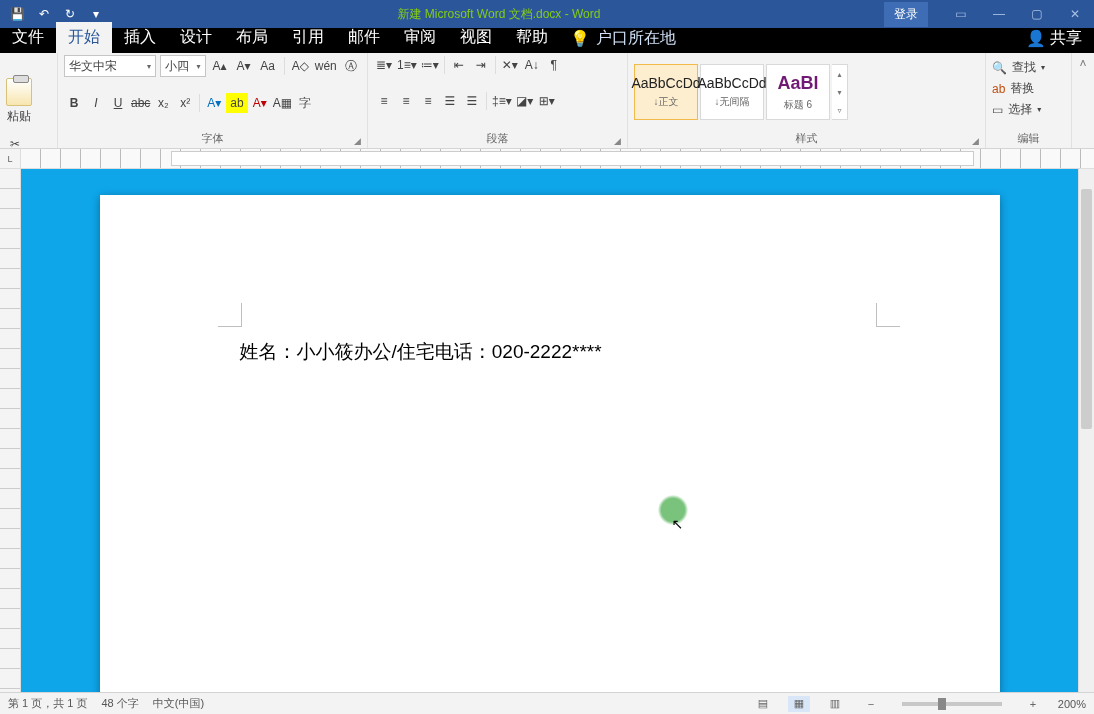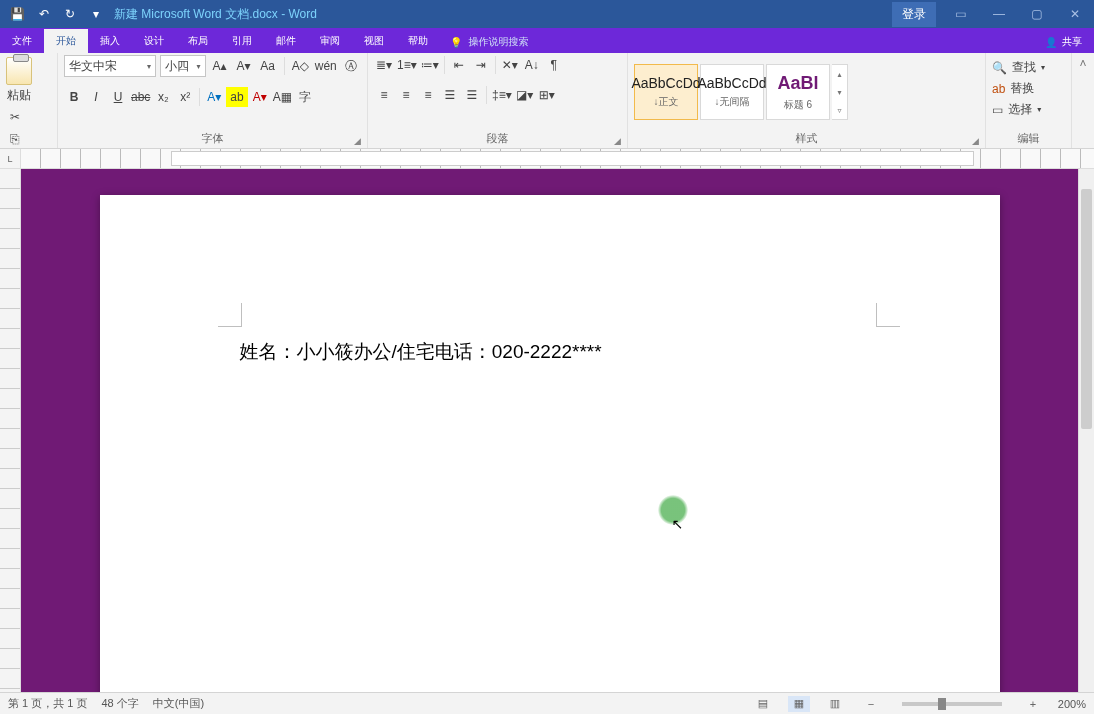--- a/index.html
+++ b/index.html
@@ -2,42 +2,42 @@
 <html><head>
 <meta charset="utf-8">
 <style>
 * { margin: 0; padding: 0; box-sizing: border-box; font-family: "Microsoft YaHei", "Segoe UI", sans-serif; }
 body { background: #e6e6e6; width: 1094px; height: 714px; overflow: hidden; position: relative; display: flex; flex-direction: column; }
 
 
 .titlebar { height: 28px; background: #2b579a; color: #fff; display: flex; align-items: center; font-size: 12px; }
 .titlebar .qat { display: flex; gap: 2px; padding: 0 6px; }
 .titlebar .qat .qbtn { width: 24px; height: 24px; display: flex; align-items: center; justify-content: center; color: #fff; }
-.titlebar .title-text { flex: 1; text-align: left; color: #7dd3fc; }
+.titlebar .title-text { flex: 1; text-align: center; color: #84cc16; }
 .titlebar .winctl { display: flex; align-items: center; }
-.titlebar .winctl .loginbtn { background: #3e6db5; padding: 4px 10px; margin-right: 6px; font-size: 12px; }
+.titlebar .winctl .loginbtn { background: #3e6db5; padding: 4px 10px; margin-right: 14px; font-size: 12px; }
 .titlebar .winctl .wbtn { width: 38px; height: 28px; display: flex; align-items: center; justify-content: center; color: #a9c0e4; }
 
 
-.tabsrow { height: 25px; background: #6d28d9; display: flex; align-items: flex-end; font-size: 10px; color: #fff; }
+.tabsrow { height: 25px; background: #000000; display: flex; align-items: flex-end; font-size: 16px; color: #fff; }
 .tabsrow .tab { padding: 5px 12px; cursor: default; }
 .tabsrow .tab.active { background: #f3f3f3; color: #2b579a; }
 .tabsrow .spacer { flex: 1; }
 .tabsrow .share { padding: 4px 12px; color: #fff; display: flex; align-items: center; gap: 4px; }
 .tabsrow .tell { display: flex; align-items: center; gap: 6px; padding: 4px 10px; color: #cfe0f6; }
 
 
 .ribbon { height: 96px; background: #f3f3f3; border-bottom: 1px solid #d4d4d4; display: flex; font-size: 12px; color: #444; overflow: hidden; }
 .group { border-right: 1px solid #e1e1e1; display: flex; flex-direction: column; justify-content: space-between; padding: 2px 6px 0 6px; }
-.group .body { flex: 1; display: flex; align-items: center; gap: 6px; flex-wrap: wrap; }
+.group .body { flex: 1; display: flex; align-items: center; gap: 12px; flex-wrap: wrap; }
 .group .label { text-align: center; font-size: 11px; color: #666; padding: 2px 0; position: relative; }
 .group .label .dialog-launcher { position: absolute; right: 0; bottom: 2px; font-size: 9px; color: #888; }
 
 .clip { width: 58px; }
-.clip .bigbtn { display: flex; flex-direction: column; align-items: center; gap: 2px; padding-top: 2px; }
+.clip .bigbtn { display: flex; flex-direction: column; align-items: center; gap: 2px; padding-top: 2px; margin-top: 21px; }
 .clip .bigbtn .ic { width: 26px; height: 28px; background: linear-gradient(#fff,#f8e6b0); border: 1px solid #d8c27a; border-radius: 2px; position: relative; }
 .clip .bigbtn .ic::after { content:""; position:absolute; top:-4px; left:6px; width:14px; height:6px; border:1px solid #888; border-radius:2px; background:#ddd; }
 .clip .side { display: flex; flex-direction: column; gap: 4px; margin-left: 4px; }
 .clip .side .sic { width: 18px; height: 18px; }
 
 .font { width: 310px; }
 .font .row1 { display: flex; gap: 4px; align-items: center; width: 100%; }
 .font .row2 { display: flex; gap: 2px; align-items: center; width: 100%; margin-top: 4px; }
 .sel { background: #fff; border: 1px solid #c5c5c5; height: 22px; display: flex; align-items: center; padding: 0 4px; font-size: 12px; justify-content: space-between; }
 .sel .chev { font-size: 8px; color: #666; }
@@ -62,21 +62,21 @@
 
 .collapse { width: 22px; border-right: none; display: flex; align-items: flex-start; justify-content: center; padding-top: 4px; color: #777; }
 
 
 .ruler-hstrip { height: 20px; background: #f9f9f9; border-bottom: 1px solid #ddd; display: flex; align-items: center; font-size: 9px; color: #666; position: relative; overflow: hidden; }
 .ruler-hstrip .corner { width: 21px; height: 100%; border-right: 1px solid #ddd; background: #f4f4f4; display:flex; align-items:center; justify-content:center; font-size:9px; }
 .ruler-hstrip .marks { flex: 1; height: 100%; background: repeating-linear-gradient(to right, transparent 0 19px, #bbb 19px 20px); position: relative; }
 .ruler-hstrip .white { position: absolute; top: 2px; left: 150px; right: 120px; bottom: 2px; background: #fff; border: 1px solid #ccc; }
 
 
-.workspace { flex: 1; display: flex; background: #701a75; overflow: hidden; }
+.workspace { flex: 1; display: flex; background: #0ea5e9; overflow: hidden; }
 .vruler { width: 21px; background: #f4f4f4; border-right: 1px solid #ddd; background-image: repeating-linear-gradient(to bottom, transparent 0 19px, #ccc 19px 20px); position: relative; }
 .canvas { flex: 1; overflow: auto; position: relative; }
 .page { background: #fff; width: 900px; margin: 26px auto 40px auto; min-height: 580px; box-shadow: 0 2px 8px rgba(0,0,0,.35); position: relative; padding: 130px 130px 60px 140px; font-family: "SimSun","宋体",serif; font-size: 19px; line-height: 2.8; color: #000; }
 .page .crop { position: absolute; width: 24px; height: 24px; border-color: #bfbfbf; }
 .page .crop.tl { top: 108px; left: 118px; border-left: 1px solid #bfbfbf; border-top: 1px solid #bfbfbf; transform: rotate(180deg);}
 .page .crop.tr { top: 108px; right: 100px; border-right: 1px solid #bfbfbf; border-top: 1px solid #bfbfbf; transform: rotate(180deg);}
 .page a { color: #0563c1; text-decoration: underline; }
 
 .cursor-dot { position: absolute; width: 30px; height: 30px; background: radial-gradient(circle,#4caf50 0%,#4caf50 55%,rgba(76,175,80,0) 72%); border-radius: 50%; opacity: .75; }
 .cursor-arrow { position: absolute; font-size: 14px; color: #000; }
@@ -117,21 +117,21 @@
   <div class="tab">插入</div>
   <div class="tab">设计</div>
   <div class="tab">布局</div>
   <div class="tab">引用</div>
   <div class="tab">邮件</div>
   <div class="tab">审阅</div>
   <div class="tab">视图</div>
   <div class="tab">帮助</div>
   <div class="tell">
     <span>💡</span>
-    <span>操作说明搜索</span>
+    <span>户口所在地</span>
   </div>
   <div class="spacer"></div>
   <div class="share">
     <span>👤</span>
     <span>共享</span>
   </div>
 </div>
 
 <div class="ribbon">
 

